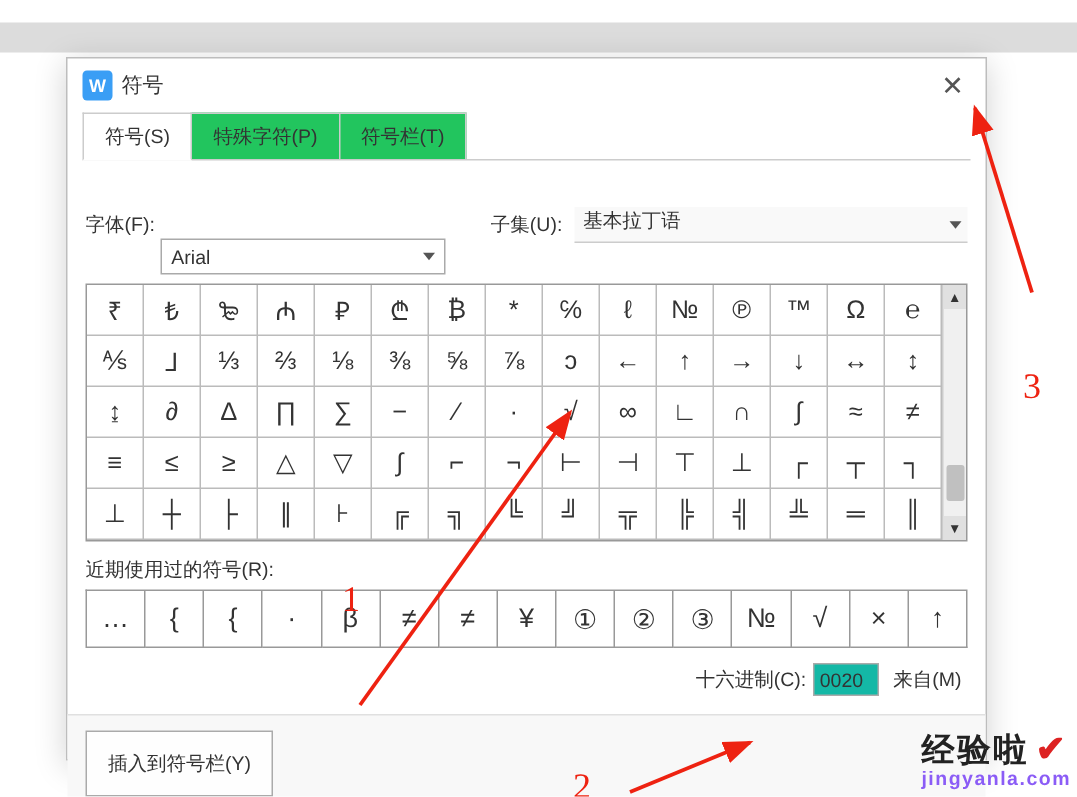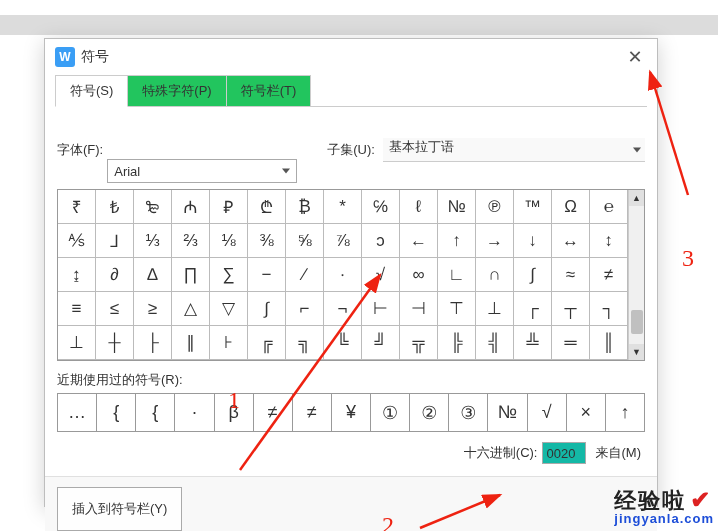--- a/index.html
+++ b/index.html
@@ -38,21 +38,21 @@
   .btn { height: 44px; padding: 0 14px; border: 1px solid #aaa; background: #fefefe; cursor: pointer; display: flex; align-items: center; justify-content: center; font-size: 13px; }
   .btn.primary { border: 1.5px solid #2e6fb2; }
   .footer .spacer2 { flex: 1; }
   .btn + .btn { margin-left: 10px; }
   
   .arrow-svg { position: absolute; left: 0; top: 0; width: 718px; height: 531px; pointer-events: none; }
   .ann-num { position: absolute; color: #e21; font-size: 24px; font-family: "Times New Roman", serif; pointer-events: none; }
   .watermark { position: absolute; right: 4px; bottom: 6px; text-align: left; line-height: 1; margin-top: 20px; }
   .wm1 { font-weight: bold; font-size: 22px; color: #222; letter-spacing: 2px; }
   .wm1 .chk { color: #d22; font-size: 24px; margin-left: 4px; }
-  .wm2 { font-weight: bold; font-size: 13px; color: #1d4ed8; letter-spacing: 1px; }
+  .wm2 { font-weight: bold; font-size: 13px; color: #8b5cf6; letter-spacing: 1px; }
 </style>
 </head>
 <body>
 
 <div class="bg-bar"></div>
 
 <div class="dialog">
   <div class="titlebar">
     <span class="title-icon">W</span>
     <span class="title-text">符号</span>

